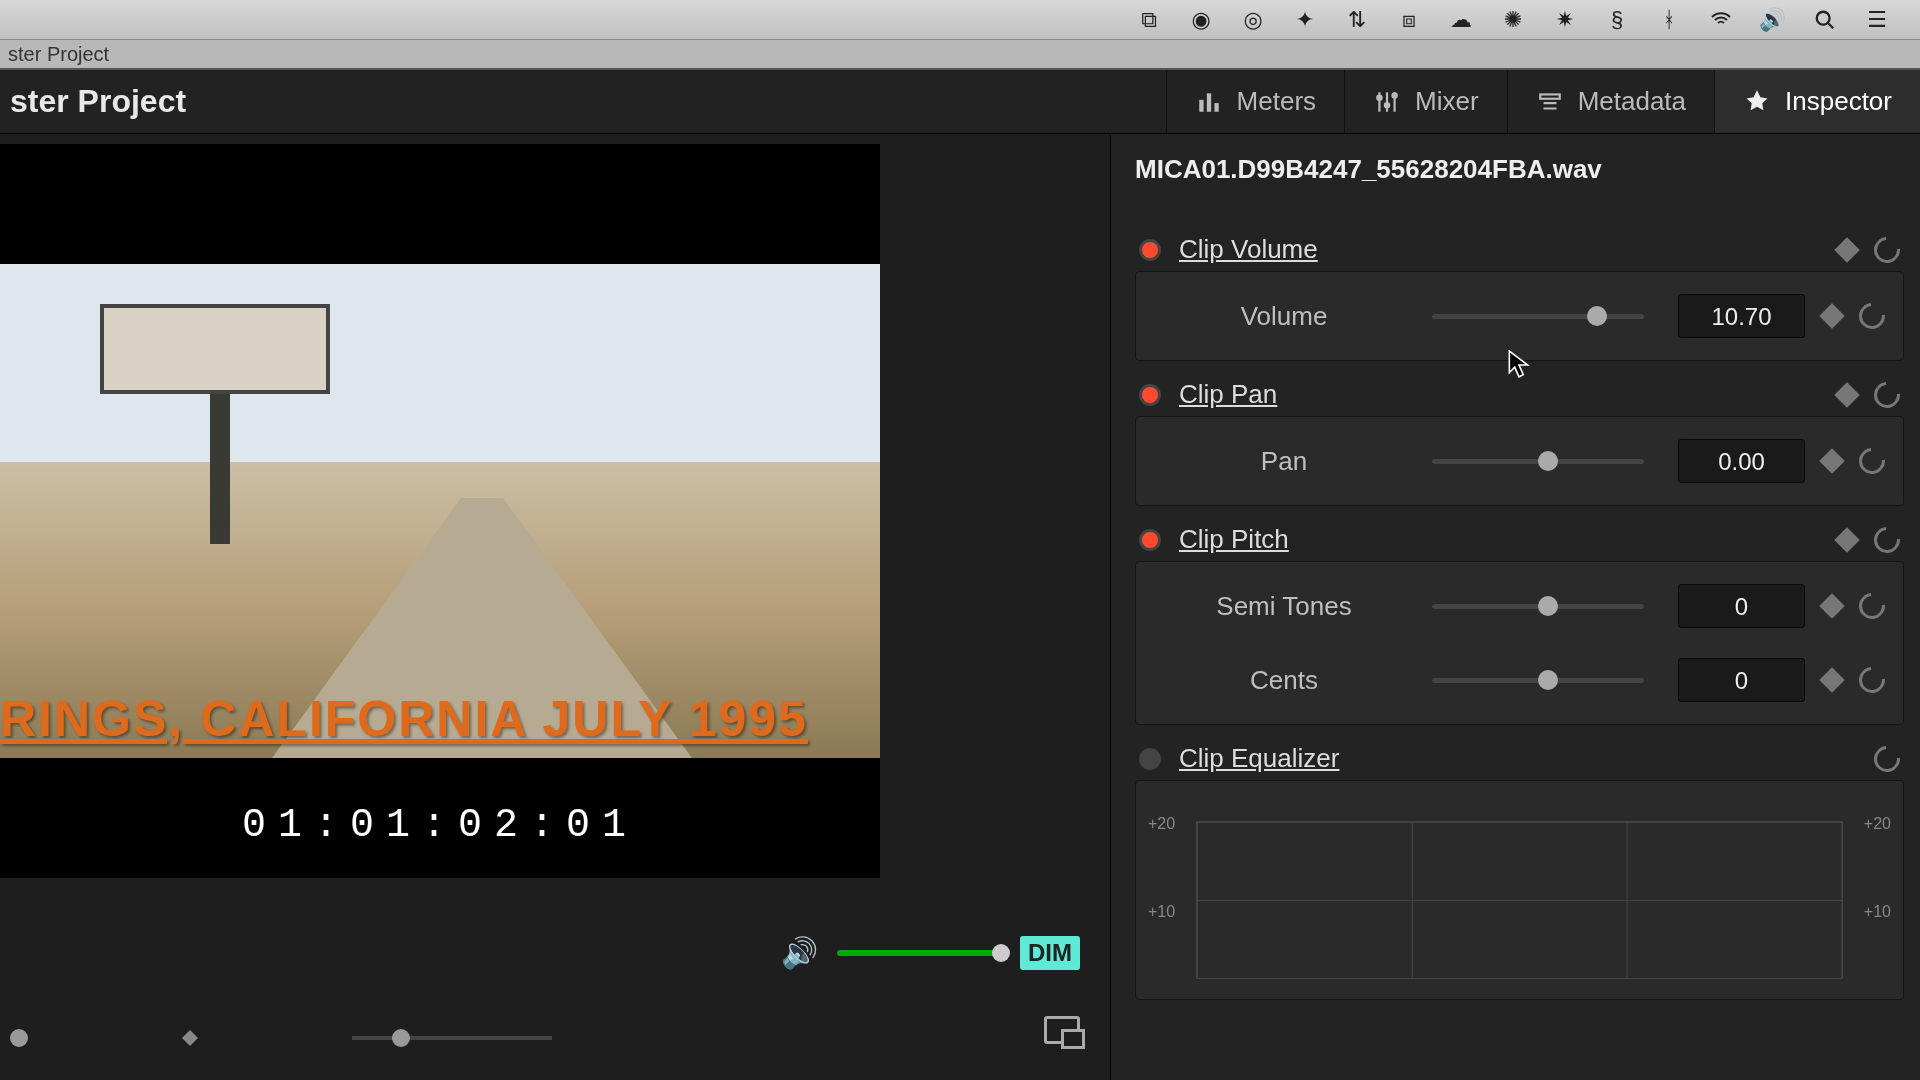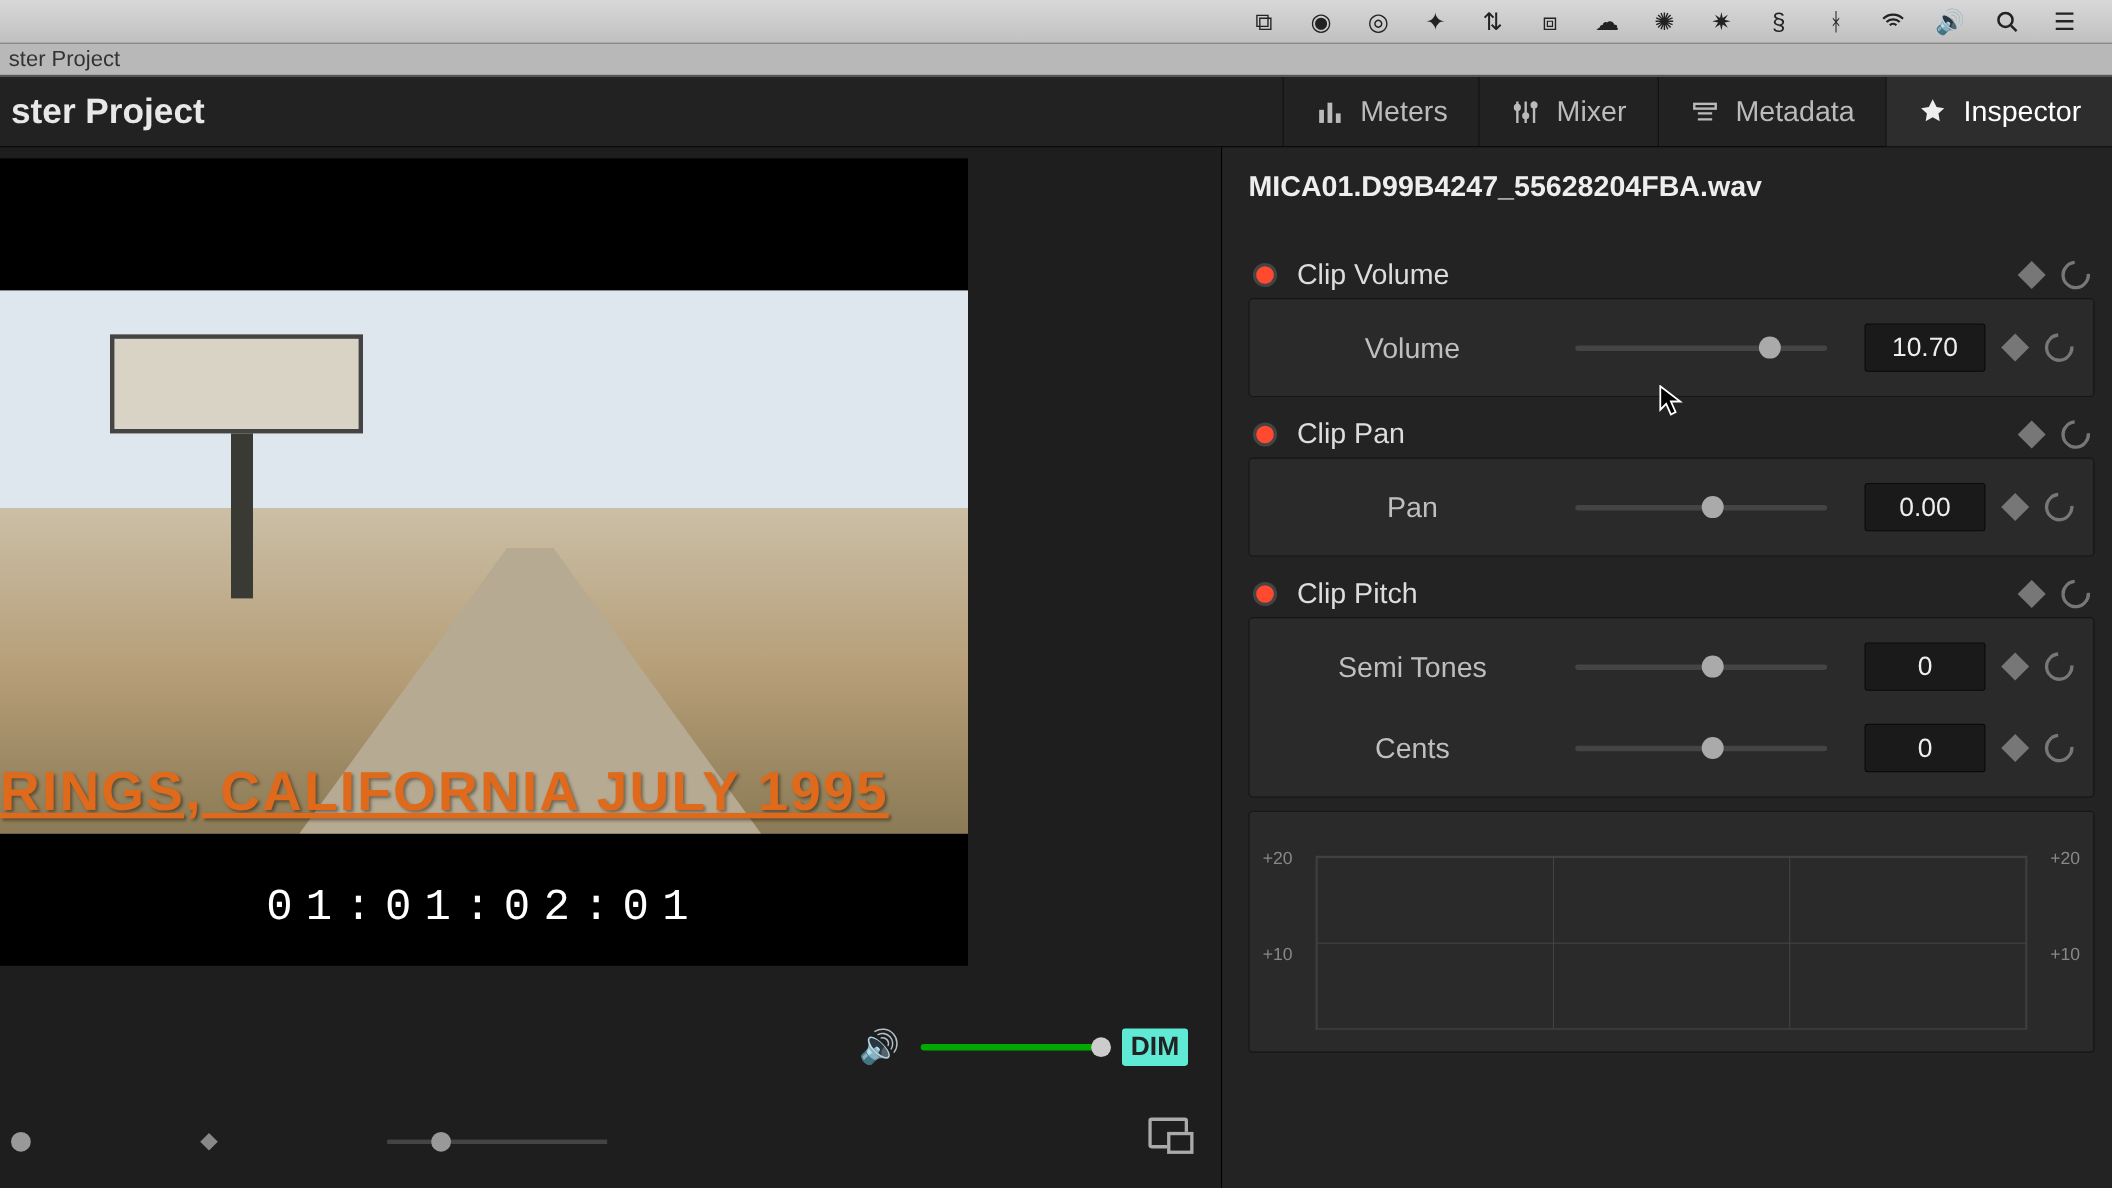--- a/index.html
+++ b/index.html
@@ -145,21 +145,21 @@
   background:#232323;
   border-left:1px solid #000;
   padding: 20px 16px 0 24px;
   overflow:hidden;
 }
 .filename { font-size:26px; font-weight:700; color:#eee; margin-bottom:43px; }
 
 .section { margin-bottom:12px; }
 .sec-head {
   display:flex; align-items:center; gap:18px;
-  font-size:26px; color:#ddd; padding:6px 4px;
+  font-size:26px; color:#ddd; padding:6px 4px;text-decoration:underline;
 }
 .dot { width:22px; height:22px; border-radius:50%; background:#444; position:relative; }
 .dot.on::after { content:''; position:absolute; inset:3px; border-radius:50%; background:#ff4a2f; }
 .sec-head .spacer { flex:1; }
 .kf { width:18px; height:18px; transform:rotate(45deg); background:#777; }
 .reset { width:26px; height:26px; border:3px solid #777; border-radius:50%; border-top-color:transparent; transform:rotate(40deg); }
 
 .sec-body {
   background:#2a2a2a; border:1px solid #151515; border-radius:4px;
   padding:22px 18px;
@@ -167,21 +167,21 @@
 }
 .param { display:flex; align-items:center; gap:18px; }
 .param .plabel { width:260px; text-align:center; font-size:26px; color:#bfbfbf; }
 .param .ptrack {
   flex:1; height:5px; background:#444; position:relative; border-radius:3px;
 }
 .param .pknob {
   position:absolute; top:-8px; width:20px; height:20px; background:#aaa; border-radius:50%;
 }
 .param .pval {
-  width:110px; height:44px; background:#1a1a1a; border:1px solid #0a0a0a;
+  width:127px; height:44px; background:#1a1a1a; border:1px solid #0a0a0a;
   color:#eee; font-size:24px; text-align:center; line-height:44px; border-radius:3px;margin-left:16px;
 }
 .param .kf, .param .reset { flex-shrink:0; }
 
 .eq-body {
   background:#2a2a2a; border:1px solid #151515; border-radius:4px;
   padding:20px; height:220px; position:relative;
 }
 .eq-grid {
   position:absolute; inset:40px 60px 20px 60px;
@@ -380,20 +380,26 @@
               <div class="pknob" style="left:50%"></div>
             </div>
           <div class="pval">0</div>
           <span class="kf"></span>
           <span class="reset"></span>
         </div>
       </div>
     </div>
 
     <div class="section">
+      <div class="sec-head">
+        <span class="dot"></span>
+        <span>Clip Equalizer</span>
+        <span class="spacer"></span>
+        <span class="reset"></span>
+      </div>
       <div class="eq-body">
         <span class="eq-lbl" style="left:12px; top:34px">+20</span>
         <span class="eq-lbl" style="left:12px; top:122px">+10</span>
         <span class="eq-lbl" style="right:12px; top:34px">+20</span>
         <span class="eq-lbl" style="right:12px; top:122px">+10</span>
         <div class="eq-grid"></div>
       </div>
     </div>
 
   </div>

